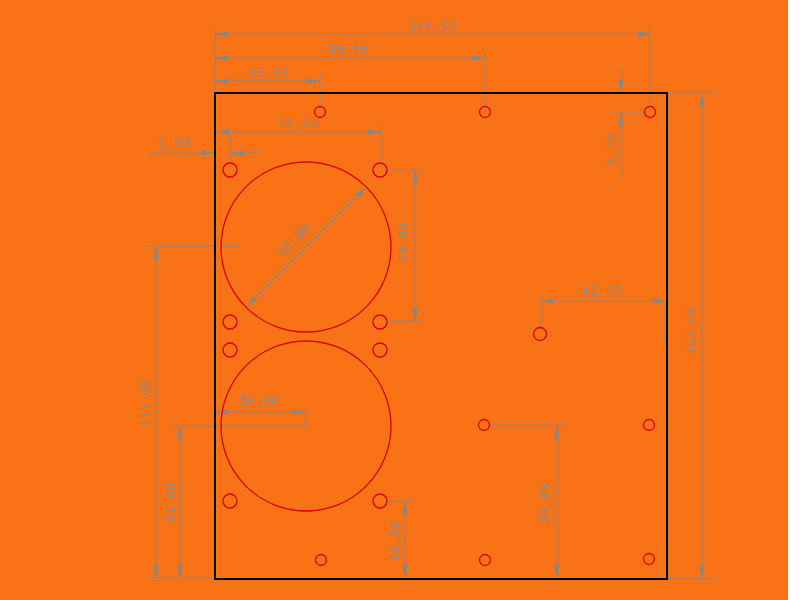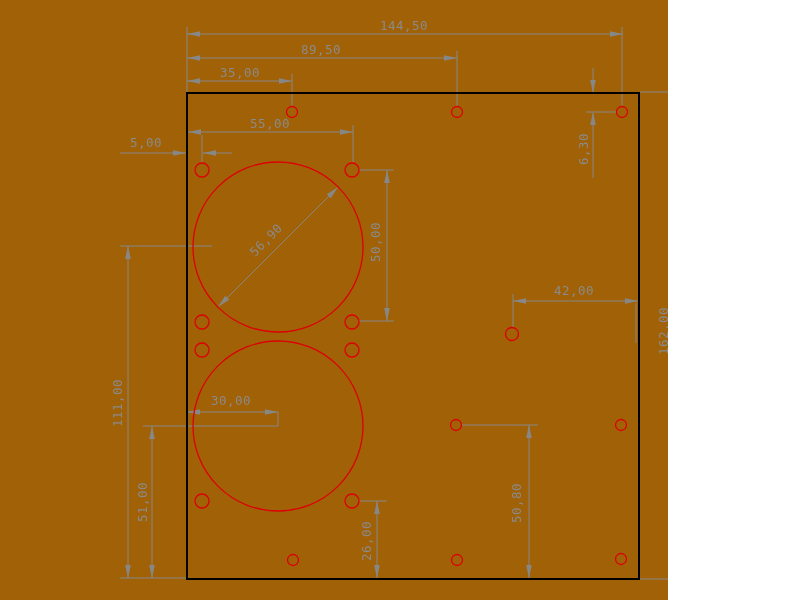--- a/index.html
+++ b/index.html
@@ -1,17 +1,17 @@
 <!DOCTYPE html>
 <html><head>
 <meta charset="utf-8">
 <style>
   html,body{margin:0;padding:0;background:#ffffff;}
-  #stage{position:relative;width:668px;height:600px;background:#a16207;overflow:hidden;
-         font-family:"DejaVu Sans Mono", monospace;}
+  #stage{position:relative;width:760px;height:600px;background:#f97316;overflow:hidden;
+         font-family:"DejaVu Sans Mono", monospace;padding-left:28px;}
   svg text{font-family:"DejaVu Sans Mono", monospace;font-size:12.5px;letter-spacing:0.5px;}
 </style>
 </head>
 <body>
 
 <div id="stage">
   <svg width="800" height="600" viewBox="0 0 800 600" xmlns="http://www.w3.org/2000/svg">
       <g>
         <line x1="187" y1="34" x2="623" y2="34" stroke="#878787" stroke-width="1"></line>
         <line x1="187" y1="27" x2="187" y2="92" stroke="#878787" stroke-width="1"></line>

